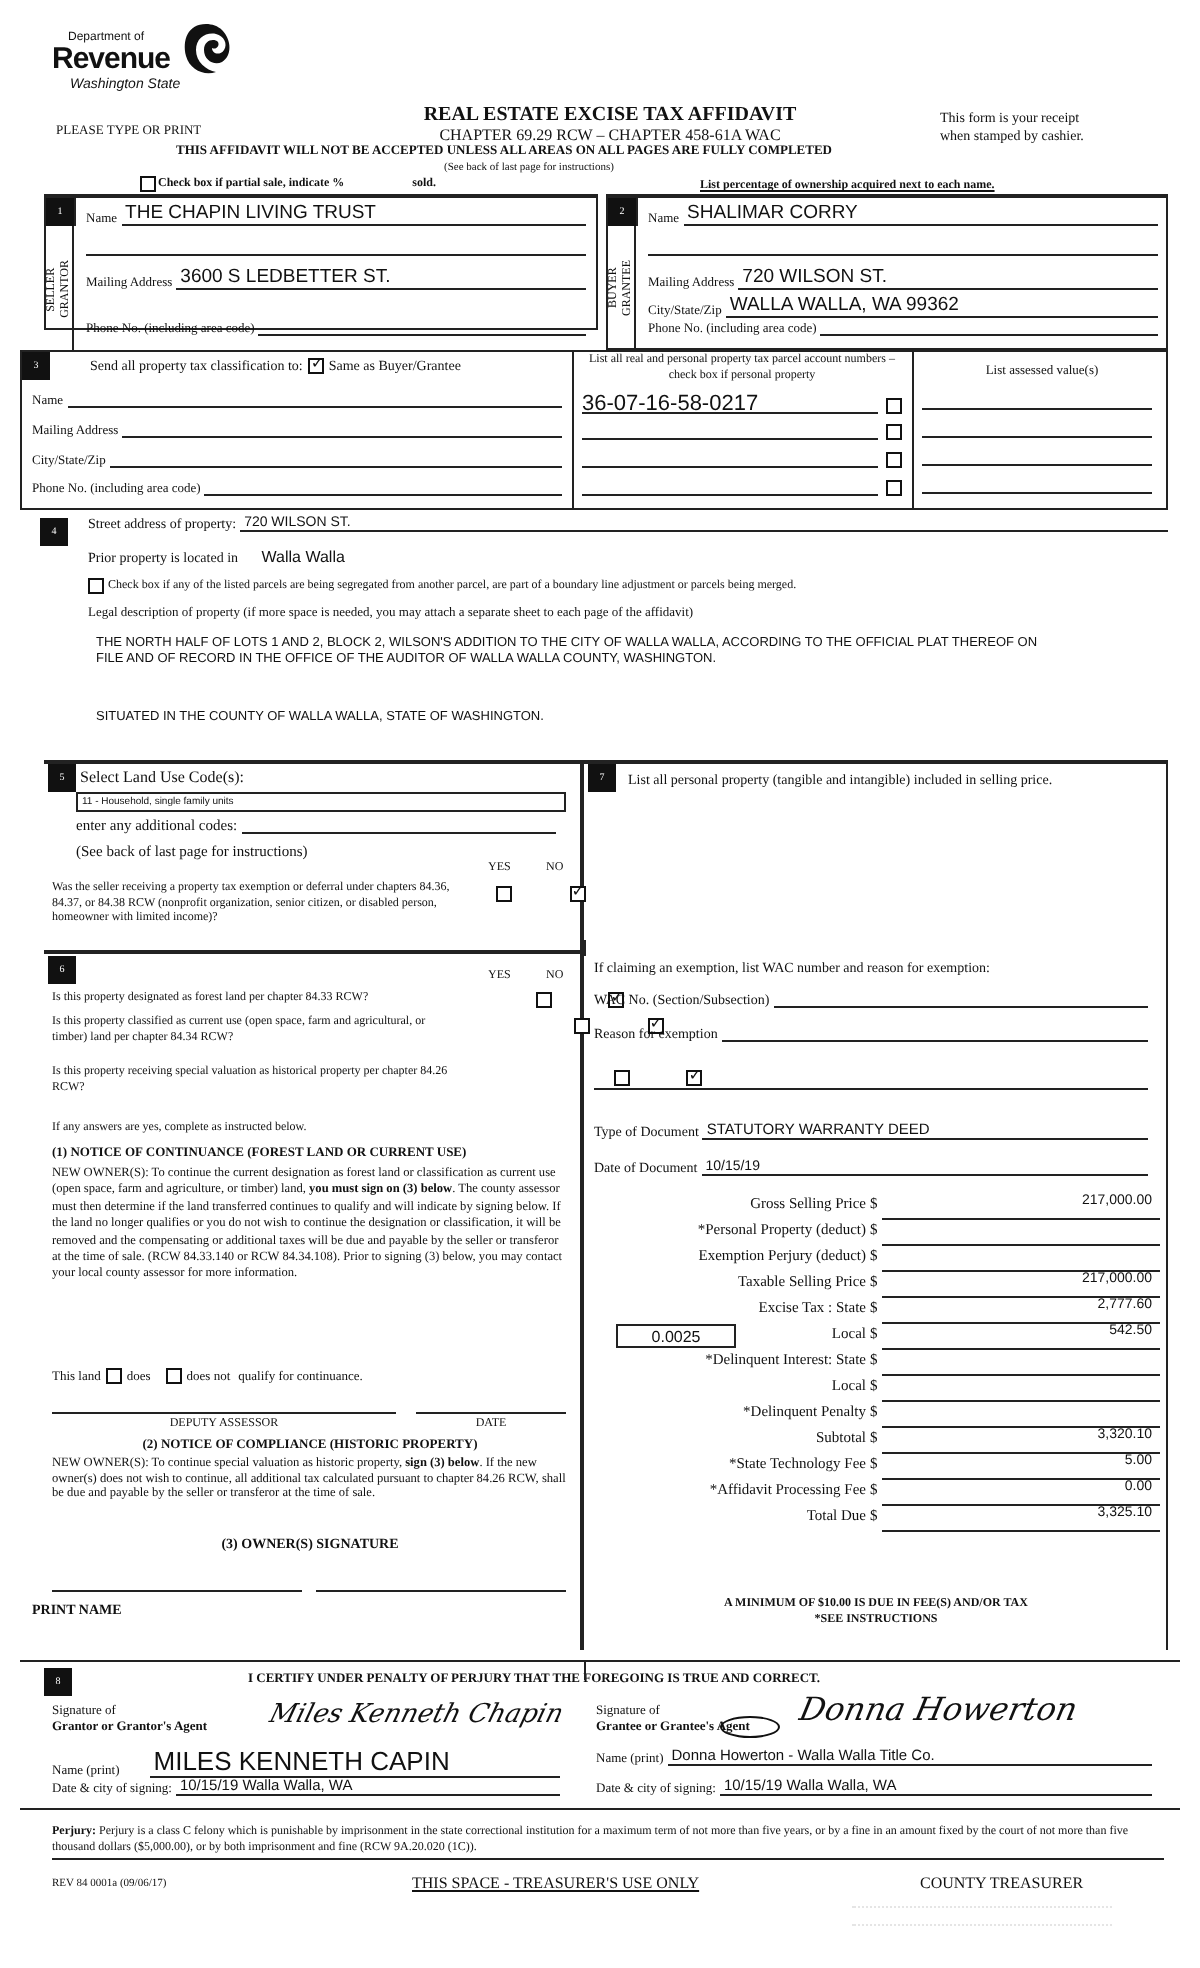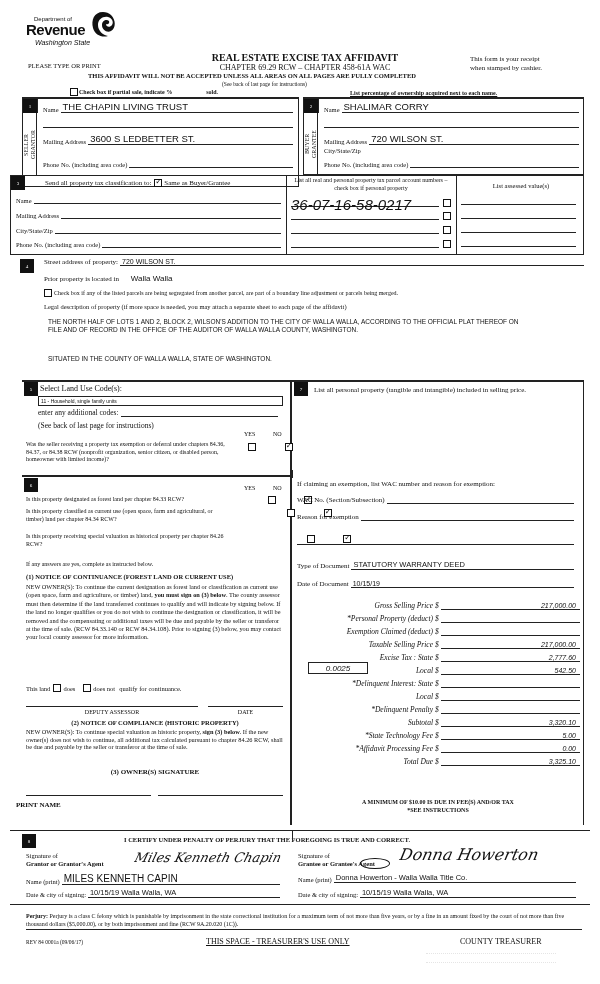--- a/index.html
+++ b/index.html
@@ -10,21 +10,21 @@
   .hand { font-family: "Liberation Sans", sans-serif; font-size: 9.5px; color: #111; }
   .line { border-bottom: 1px solid #222; }
   .box { border: 1px solid #222; }
   .num { background: #111; color: #fff; width: 14px; height: 14px; font-size: 5px; display: flex; align-items: center; justify-content: center; }
   .cb { width: 8px; height: 8px; border: 1px solid #111; display: inline-block; vertical-align: middle; position: relative; background: #fff; }
   .cb.checked::after { content: "✓"; position: absolute; left: 0px; top: -3px; font-size: 8px; font-family: "DejaVu Sans", sans-serif; }
   .field { display: flex; align-items: flex-end; white-space: nowrap; }
   .field .lbl { font-size: 6.5px; margin-right: 2px; }
   .field .val { flex: 1; border-bottom: 1px solid #222; padding-left: 2px; }
   .vert { writing-mode: vertical-rl; transform: rotate(180deg); font-size: 6px; text-align: center; line-height: 7px; }
-  .amt-row { display: flex; align-items: flex-end; height: 13px; font-style: italic; }
+  .amt-row { display: flex; height: 13px; }
   .amt-row .lbl { flex: 0 0 139px; text-align: right; font-size: 7.5px; padding-right: 2px; }
   .amt-row .dollar { font-size: 7.5px; width: 6px; }
   .amt-row .val { width: 139px; border-bottom: 1px solid #222; text-align: right; font-family: "Liberation Sans", sans-serif; font-size: 7px; padding-right: 4px; }
   .qtext { font-size: 6.5px; line-height: 8px; }
   .bold { font-weight: bold; }
 </style>
 </head>
 <body>
 
 
@@ -47,21 +47,21 @@
 <div class="abs bold" style="left:88px;top:72px;font-size:6.5px;">THIS AFFIDAVIT WILL NOT BE ACCEPTED UNLESS ALL AREAS ON ALL PAGES ARE FULLY COMPLETED</div>
 <div class="abs" style="left:222px;top:81px;font-size:5.5px;">(See back of last page for instructions)</div>
 <div class="abs bold" style="left:70px;top:88px;font-size:6px;display:flex;align-items:center;">
   <span class="cb"></span>
   <span style="margin-left:1px;">Check box if partial sale, indicate %</span>
   <span style="margin-left:34px;">sold.</span>
 </div>
 <div class="abs bold" style="left:350px;top:90px;font-size:6px;text-decoration:underline;">List percentage of ownership acquired next to each name.</div>
 
 
-<div class="abs" style="left:22px;top:97px;width:277px;height:90px;border:1px solid #222;border-top-width:2px;">
+<div class="abs" style="left:22px;top:97px;width:277px;height:68px;border:1px solid #222;border-top-width:2px;">
   <div class="abs num" style="left:0;top:0;">1</div>
   <div class="abs" style="left:0;top:14px;width:14px;height:62px;border-right:1px solid #222;display:flex;align-items:center;justify-content:center;">
     <div class="vert"><span>SELLER</span><br><span>GRANTOR</span></div>
   </div>
   <div class="abs" style="left:14px;top:0;width:0;height:14px;border-right:1px solid #222;"></div>
   <div class="abs field" style="left:20px;top:2px;width:250px;">
     <span class="lbl">Name</span>
     <span class="val hand">THE CHAPIN LIVING TRUST</span>
   </div>
   <div class="abs line" style="left:20px;top:28px;width:250px;"></div>
@@ -85,20 +85,21 @@
     <span class="lbl">Name</span>
     <span class="val hand">SHALIMAR CORRY</span>
   </div>
   <div class="abs line" style="left:20px;top:28px;width:255px;"></div>
   <div class="abs field" style="left:20px;top:34px;width:255px;">
     <span class="lbl">Mailing Address</span>
     <span class="val hand">720 WILSON ST.</span>
   </div>
   <div class="abs field" style="left:20px;top:48px;width:255px;">
     <span class="lbl">City/State/Zip</span>
+    <span class="val hand">WALLA WALLA, WA  99362</span>
   </div>
   <div class="abs field" style="left:20px;top:62px;width:255px;">
     <span class="lbl">Phone No. (including area code)</span>
     <span class="val hand"></span>
   </div>
 </div>
 
 
 <div class="abs" style="left:10px;top:175px;width:574px;height:80px;border:1px solid #222;">
   <div class="abs num" style="left:0;top:0;">3</div>
@@ -123,21 +124,21 @@
       <span class="lbl">Phone No. (including area code)</span>
       <span class="val" style="height:8px;"></span>
     </div>
 
   <div class="abs" style="left:275px;top:0;width:0;height:78px;border-left:1px solid #222;"></div>
   <div class="abs" style="left:445px;top:0;width:0;height:78px;border-left:1px solid #222;"></div>
   <div class="abs" style="left:280px;top:1px;width:160px;text-align:center;font-size:6px;line-height:7.5px;">List all real and personal property tax parcel account numbers – check box if personal property</div>
   <div class="abs" style="left:450px;top:6px;width:120px;text-align:center;font-size:6.5px;">List assessed value(s)</div>
 
   <div class="abs" style="left:280px;top:20px;width:160px;display:flex;align-items:flex-end;">
-    <span class="hand line" style="flex:1;height:11px;font-size:15px;font-style:italic;">36-07-16-58-0217</span>
+    <span class="hand line" style="flex:1;height:11px;font-size:11px;">36-07-16-58-0217</span>
     <span class="cb" style="margin-left:4px;"></span>
   </div>
   <div class="abs" style="left:280px;top:34px;width:160px;display:flex;align-items:flex-end;">
     <span class="line" style="flex:1;height:10px;"></span>
     <span class="cb" style="margin-left:4px;"></span>
   </div>
   <div class="abs" style="left:280px;top:48px;width:160px;display:flex;align-items:flex-end;">
     <span class="line" style="flex:1;height:10px;"></span>
     <span class="cb" style="margin-left:4px;"></span>
   </div>
@@ -261,21 +262,21 @@
       <span class="lbl">Gross Selling Price</span>
       <span class="dollar">$</span>
       <span class="val">217,000.00</span>
     </div>
   <div class="amt-row">
       <span class="lbl">*Personal Property (deduct)</span>
       <span class="dollar">$</span>
       <span class="val"></span>
     </div>
   <div class="amt-row">
-      <span class="lbl">Exemption Claimed (deduct)</span>
+      <span class="lbl">Exemption Perjury (deduct)</span>
       <span class="dollar">$</span>
       <span class="val"></span>
     </div>
   <div class="amt-row">
       <span class="lbl">Taxable Selling Price</span>
       <span class="dollar">$</span>
       <span class="val">217,000.00</span>
     </div>
   <div class="amt-row">
       <span class="lbl">Excise Tax : State</span>
@@ -332,21 +333,21 @@
 <div class="abs num" style="left:22px;top:834px;">8</div>
 <div class="abs bold" style="left:124px;top:836px;font-size:6.5px;white-space:nowrap;">I CERTIFY UNDER PENALTY OF PERJURY THAT THE FOREGOING IS TRUE AND CORRECT.</div>
 
 <div class="abs" style="left:26px;top:852px;font-size:6.5px;line-height:8px;">
   <div>Signature of</div>
   <div class="bold">Grantor or Grantor's Agent</div>
 </div>
 <div class="abs" style="left:135px;top:850px;width:145px;font-family:'DejaVu Serif',serif;font-style:italic;font-size:13px;transform:skewX(-15deg);white-space:nowrap;overflow:hidden;">Miles Kenneth Chapin</div>
 <div class="abs field" style="left:26px;top:873px;width:254px;">
   <span class="lbl">Name (print)</span>
-  <span class="val sans" style="font-size:10px;">MILES KENNETH CAPIN</span>
+  <span class="val sans" style="font-size:13px;margin-left:13px;">MILES KENNETH CAPIN</span>
 </div>
 <div class="abs field" style="left:26px;top:888px;width:254px;">
   <span class="lbl">Date &amp; city of signing:</span>
   <span class="val sans" style="font-size:7.5px;">10/15/19  Walla Walla, WA</span>
 </div>
 <div class="abs" style="left:292px;top:830px;width:0;height:10px;border-left:1px solid #222;"></div>
 
 <div class="abs" style="left:298px;top:852px;font-size:6.5px;line-height:8px;">
   <div>Signature of</div>
   <div class="bold"><span>Grantee or Grantee's Agent</span></div>

